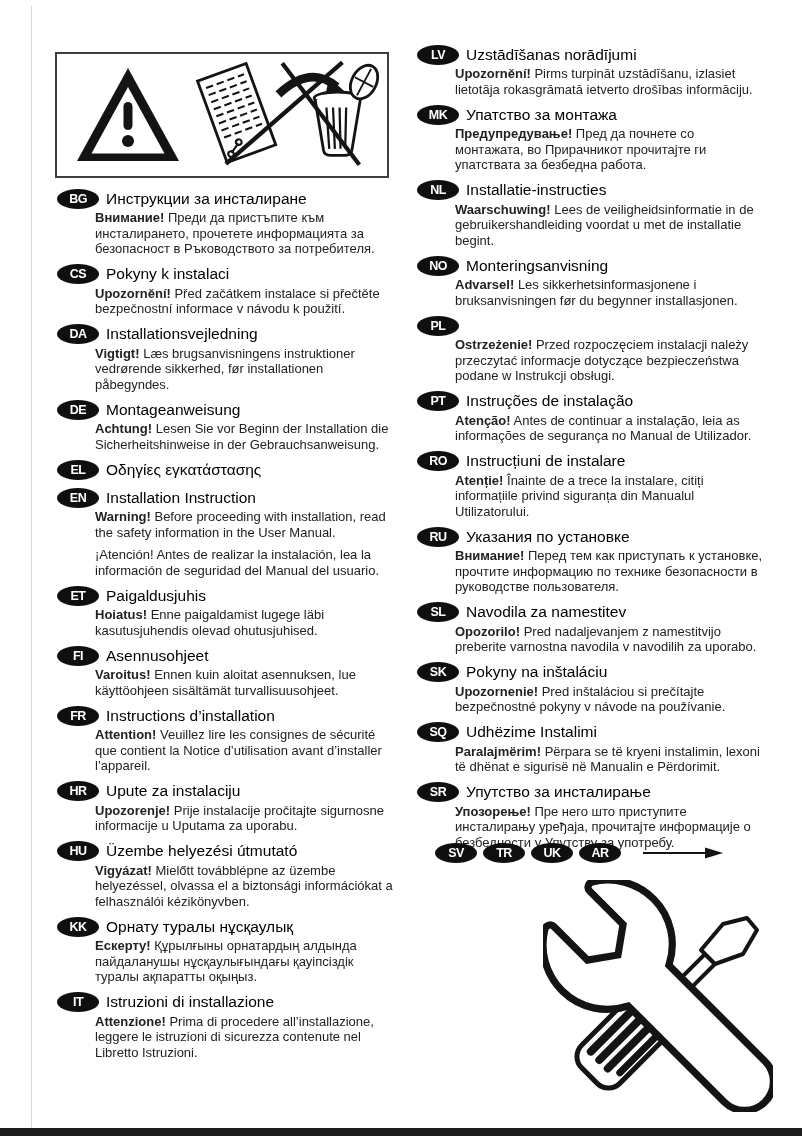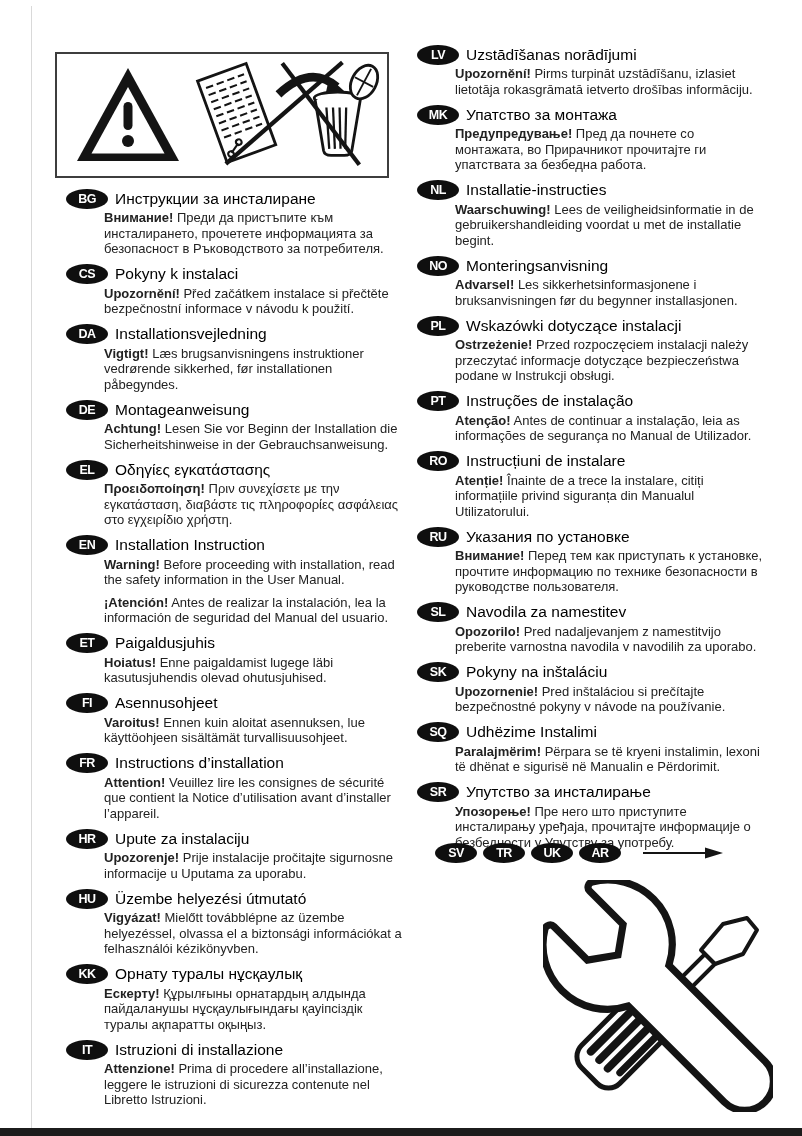--- a/index.html
+++ b/index.html
@@ -20,36 +20,36 @@
   .warn-box {
     position: absolute; left: 55px; top: 52px; width: 334px; height: 126px;
     border: 2px solid #3d3d3d; background: #fff;
     display: flex; align-items: center;
   }
   .warn-box svg { flex: 0 0 auto; }
   .tri-svg { margin-left: 17px; }
   .doc-svg { margin-left: 10px; overflow: visible; }
 
   .col { position: absolute; }
-  .col-left  { left: 66px;  top: 188px; width: 338px; }
+  .col-left  { left: 57px;  top: 188px; width: 338px; }
   .col-right { left: 417px; top: 44px;  width: 347px; }
 
   .entry { margin-bottom: 7px; }
   .entry-head { display: flex; align-items: center; gap: 7px; height: 21px; margin-bottom: 1px; }
   .badge {
     display: inline-flex; align-items: center; justify-content: center;
     width: 42px; height: 20px; border-radius: 50%;
     background: #0f0f0f; color: #ffffff;
     font-size: 12.5px; font-weight: bold; letter-spacing: -0.5px;
     flex: 0 0 auto;
   }
   .title { font-size: 15.5px; color: #000000; white-space: nowrap; }
   .body { margin-left: 38px; font-size: 13px; line-height: 15.5px; color: #222; }
   .body .warn { font-weight: bold; }
-  .body .warn.plain { font-weight: bold; }
+  .body .warn.plain { font-weight: normal; }
 
   .more-row {
     position: absolute; left: 424px; top: 843px;
     display: flex; align-items: center; gap: 6px; padding-left: 11px;
   }
   .more-row .arrow { margin-left: 16px; }
 
   .tools-illustration { position: absolute; left: 543px; top: 880px; }
 </style>
 </head>
@@ -143,21 +143,20 @@
       <span class="title">Montageanweisung</span>
     </div>
     <div class="body"><b class="warn">Achtung!</b> <span class="rest">Lesen Sie vor Beginn der Installation die Sicherheitshinweise in der Gebrauchsanweisung.</span></div>
   </div>
 
   <div class="entry">
     <div class="entry-head">
       <span class="badge">EL</span>
       <span class="title">Οδηγίες εγκατάστασης</span>
     </div>
-    <div class="body"><b class="warn">Προειδοποίηση!</b> <span class="rest">Πριν συνεχίσετε με την εγκατάσταση, διαβάστε τις πληροφορίες ασφάλειας στο εγχειρίδιο χρήστη.</span></div>
   </div>
 
   <div class="entry">
     <div class="entry-head">
       <span class="badge">EN</span>
       <span class="title">Installation Instruction</span>
     </div>
     <div class="body"><b class="warn">Warning!</b> <span class="rest">Before proceeding with installation, read the safety information in the User Manual.</span></div>
   </div>
 
@@ -251,21 +250,20 @@
     <div class="entry-head">
       <span class="badge">NO</span>
       <span class="title">Monteringsanvisning</span>
     </div>
     <div class="body"><b class="warn">Advarsel!</b> <span class="rest">Les sikkerhetsinformasjonene i bruksanvisningen før du begynner installasjonen.</span></div>
   </div>
 
   <div class="entry">
     <div class="entry-head">
       <span class="badge">PL</span>
-      <span class="title">Wskazówki dotyczące instalacji</span>
     </div>
     <div class="body"><b class="warn">Ostrzeżenie!</b> <span class="rest">Przed rozpoczęciem instalacji należy przeczytać informacje dotyczące bezpieczeństwa podane w Instrukcji obsługi.</span></div>
   </div>
 
   <div class="entry">
     <div class="entry-head">
       <span class="badge">PT</span>
       <span class="title">Instruções de instalação</span>
     </div>
     <div class="body"><b class="warn">Atenção!</b> <span class="rest">Antes de continuar a instalação, leia as informações de segurança no Manual de Utilizador.</span></div>

